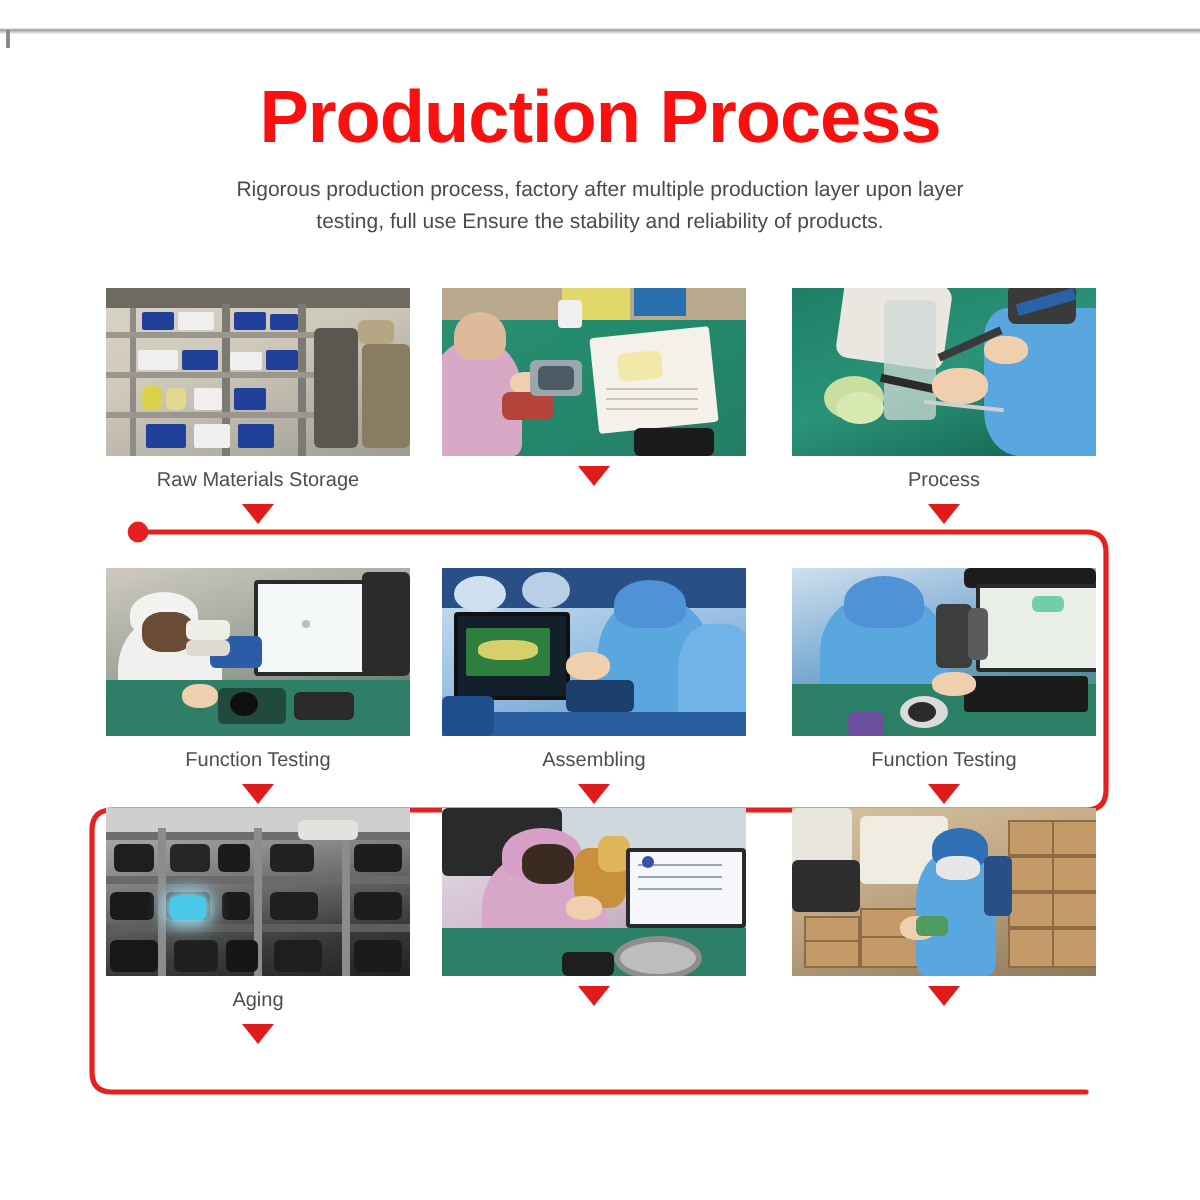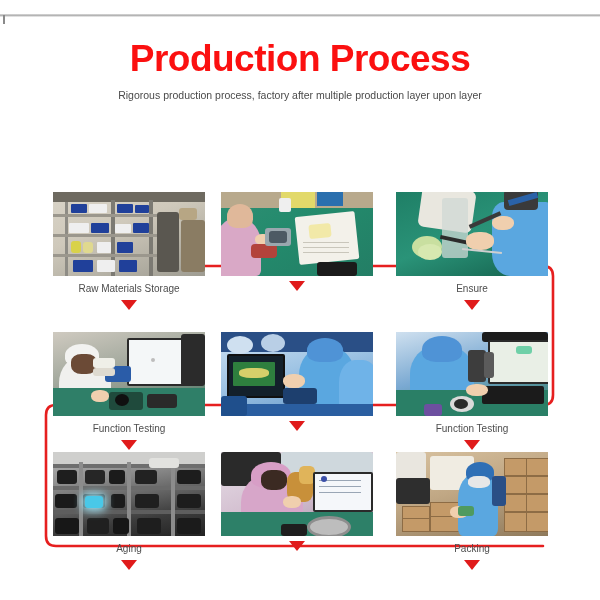--- a/index.html
+++ b/index.html
@@ -73,21 +73,20 @@
     width: 600px; height: 600px;
     pointer-events: none;
   }
 
   
   .row {
     position: absolute;
     left: 0;
     width: 600px;
     height: 120px;
-    margin-top: 48px;
   }
   .row-1 { top: 144px; }
   .row-2 { top: 284px; }
   .row-3 { top: 404px; padding-left: 20px; }
 
   .cell {
     position: absolute;
     width: 152px;
     top: 0;
   }
@@ -154,20 +153,21 @@
 <body>
 
 <div class="page">
 
   <div class="top-rule"></div>
   <div class="top-rule-tick"></div>
 
   <div class="title">Production Process</div>
   <div class="subtitle">
     <span>Rigorous production process, factory after multiple production layer upon layer</span><br>
+    <span>testing, full use Ensure the stability and reliability of products.</span>
   </div>
 
   <svg class="flow-layer" width="600" height="600" viewBox="0 0 600 600">
 
     <path d="M 70 266 L 543 266 Q 553 266 553 276 L 553 395 Q 553 405 543 405 L 56 405 Q 46 405 46 415 L 46 536 Q 46 546 56 546 L 543 546" fill="none" stroke="#e61f1f" stroke-width="2.6" stroke-linecap="round" stroke-linejoin="round"></path>
     <circle cx="69" cy="266" r="5.2" fill="#e61f1f"></circle>
   </svg>
 
   <div class="row row-1">
 
@@ -239,21 +239,21 @@
           <div class="bar" style="left:44px;top:46px;width:30px;height:4px;background:#2b2b2b;transform:rotate(12deg);"></div>
           <div class="worker-blue" style="left:96px;top:10px;width:60px;height:74px;border-radius:20% 10% 8% 30%;"></div>
           <div class="blob" style="left:108px;top:-2px;width:34px;height:20px;background:#3a3a3a;border-radius:4px;"></div>
           <div class="bar" style="left:112px;top:4px;width:30px;height:6px;background:#2a62a8;transform:rotate(-16deg);"></div>
           <div class="hand" style="left:70px;top:40px;width:28px;height:18px;"></div>
           <div class="hand" style="left:96px;top:24px;width:22px;height:14px;"></div>
           <div class="bar" style="left:72px;top:26px;width:34px;height:4px;background:#3a3a3a;transform:rotate(-24deg);"></div>
           <div class="bar" style="left:66px;top:58px;width:40px;height:2px;background:#cfcfcf;transform:rotate(6deg);"></div>
         </div>
       </div>
-      <div class="caption">Ensure</div>
+      <div class="caption">Process</div>
       <div class="arrow-down"></div>
     </div>
   </div>
 
   <div class="row row-2">
 
     <div class="cell cell-0">
       <div class="photo">
         <div class="sc-base scene" style="background:linear-gradient(165deg,#cfcac0 0%,#8f9a8e 60%,#2f6a56 100%);">
           <div class="mon" style="left:74px;top:6px;width:60px;height:44px;"></div>
@@ -287,20 +287,21 @@
           <div class="blob" style="left:18px;top:36px;width:30px;height:10px;background:#d6cf6a;border-radius:40%;"></div>
           <div class="worker-blue" style="left:78px;top:16px;width:56px;height:68px;"></div>
           <div class="cap" style="left:86px;top:6px;width:36px;height:24px;background:#4f93d6;"></div>
           <div class="worker-blue" style="left:118px;top:28px;width:40px;height:56px;background:#6fb3e8;"></div>
           <div class="blob" style="left:62px;top:56px;width:34px;height:16px;background:#1d3f6e;border-radius:3px;"></div>
           <div class="hand" style="left:62px;top:42px;width:22px;height:14px;"></div>
           <div class="bar" style="left:0;top:72px;width:152px;height:12px;background:#2a5ea0;"></div>
           <div class="blob" style="left:0;top:64px;width:26px;height:20px;background:#1f4f8c;"></div>
         </div>
       </div>
+      <div class="caption">Assembling</div>
       <div class="arrow-down"></div>
     </div>
 
     <div class="cell cell-2">
       <div class="photo">
         <div class="sc-base scene" style="background:linear-gradient(165deg,#cfe0ef 0%,#7aa9d2 45%,#2f7a63 100%);">
           <div class="blob" style="left:86px;top:0;width:66px;height:10px;background:#1c1c1c;"></div>
           <div class="mon" style="left:92px;top:8px;width:58px;height:40px;background:#e9efe6;"></div>
           <div class="blob" style="left:120px;top:14px;width:16px;height:8px;background:#6fd0a8;"></div>
           <div class="worker-blue" style="left:14px;top:14px;width:64px;height:70px;"></div>
@@ -398,18 +399,17 @@
           <div class="box" style="left:108px;top:60px;width:22px;height:18px;"></div>
           <div class="box" style="left:130px;top:60px;width:22px;height:18px;"></div>
           <div class="worker-blue" style="left:62px;top:22px;width:40px;height:62px;"></div>
           <div class="cap" style="left:70px;top:10px;width:28px;height:20px;background:#2f6fb5;"></div>
           <div class="blob" style="left:72px;top:24px;width:22px;height:12px;background:#e7e7e7;border-radius:40%;"></div>
           <div class="hand" style="left:54px;top:54px;width:18px;height:12px;"></div>
           <div class="blob" style="left:62px;top:54px;width:16px;height:10px;background:#4f9a5f;"></div>
           <div class="blob" style="left:96px;top:24px;width:14px;height:30px;background:#2a4f86;"></div>
         </div>
       </div>
-      <div class="caption">Packing</div>
       <div class="arrow-down"></div>
     </div>
   </div>
 
 </div>
 
 </body></html>

